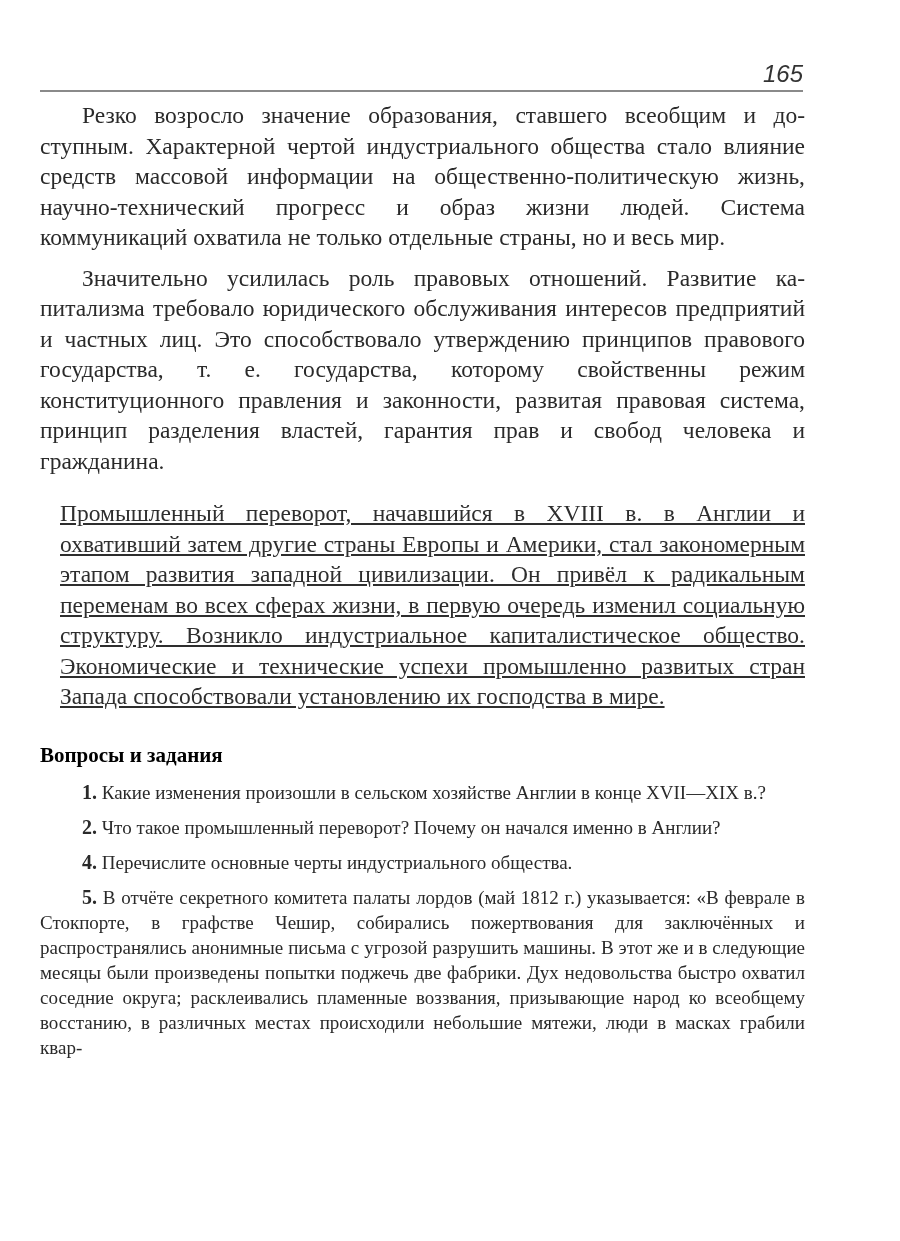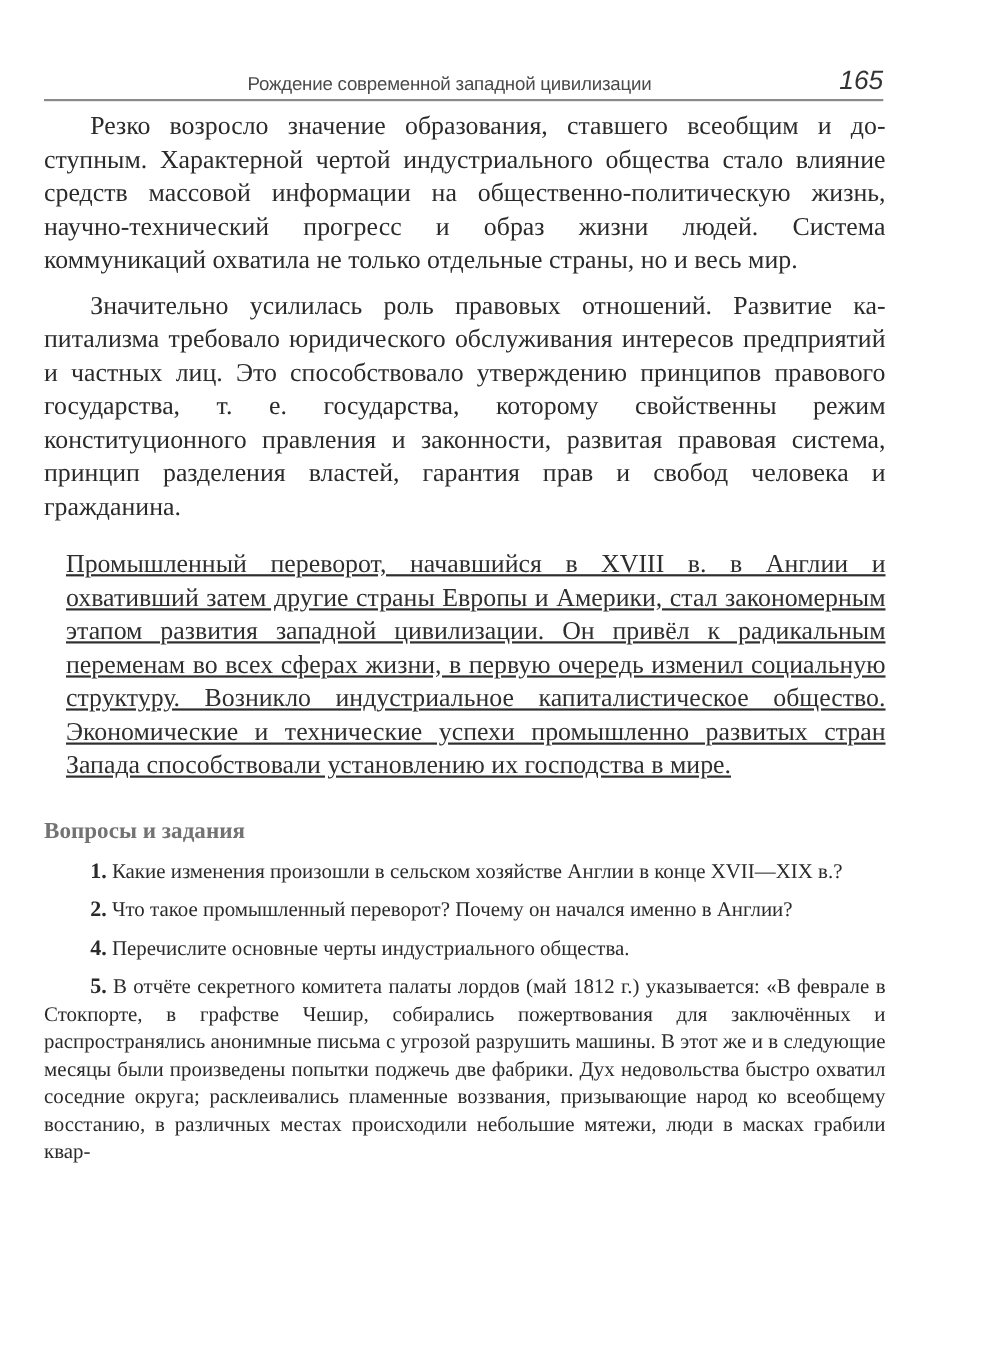--- a/index.html
+++ b/index.html
@@ -71,21 +71,21 @@
       font-size: 23.5px;
       line-height: 30.5px;
       color: #2e2e2e;
       text-decoration: underline;
     }
     .questions-title {
       margin-top: 30px;
       font-weight: bold;
       font-size: 21px;
       line-height: 26px;
-      color: #737373;
+      color: #000000;
     }
     .questions {
       margin-top: 12px;
     }
     .questions p {
       font-size: 19px;
       line-height: 25px;
       text-indent: 42px;
       margin-bottom: 7px;
     }
@@ -94,21 +94,20 @@
       font-size: 20px;
     }
     .questions p.cont { margin-bottom: 0; }
   </style>
 </head>
 <body>
 
 <div class="page">
 
   <div class="running-header">
-    <span class="running-title">Рождение современной западной цивилизации</span>
     <span class="page-number">165</span>
   </div>
 
   <div class="body-text">
     <p class="indent">Резко возросло значение образования, ставшего всеобщим и до­ступным. Характерной чертой индустриального общества стало влияние средств массовой информации на общественно-политиче­скую жизнь, научно-технический прогресс и образ жизни людей. Система коммуникаций охватила не только отдельные страны, но и весь мир.</p>
     <p class="indent">Значительно усилилась роль правовых отношений. Развитие ка­питализма требовало юридического обслуживания интересов пред­приятий и частных лиц. Это способствовало утверждению принци­пов правового государства, т. е. государства, которому свойственны режим конституционного правления и законности, развитая право­вая система, принцип разделения властей, гарантия прав и свобод человека и гражданина.</p>
 
     <div class="summary">
       <p>Промышленный переворот, начавшийся в XVIII в. в Англии и охвативший затем другие страны Европы и Америки, стал зако­номерным этапом развития западной цивилизации. Он привёл к радикальным переменам во всех сферах жизни, в первую очередь изменил социальную структуру. Возникло индустриальное капи­талистическое общество. Экономические и технические успехи промышленно развитых стран Запада способствовали установле­нию их господства в мире.</p>
     </div>

